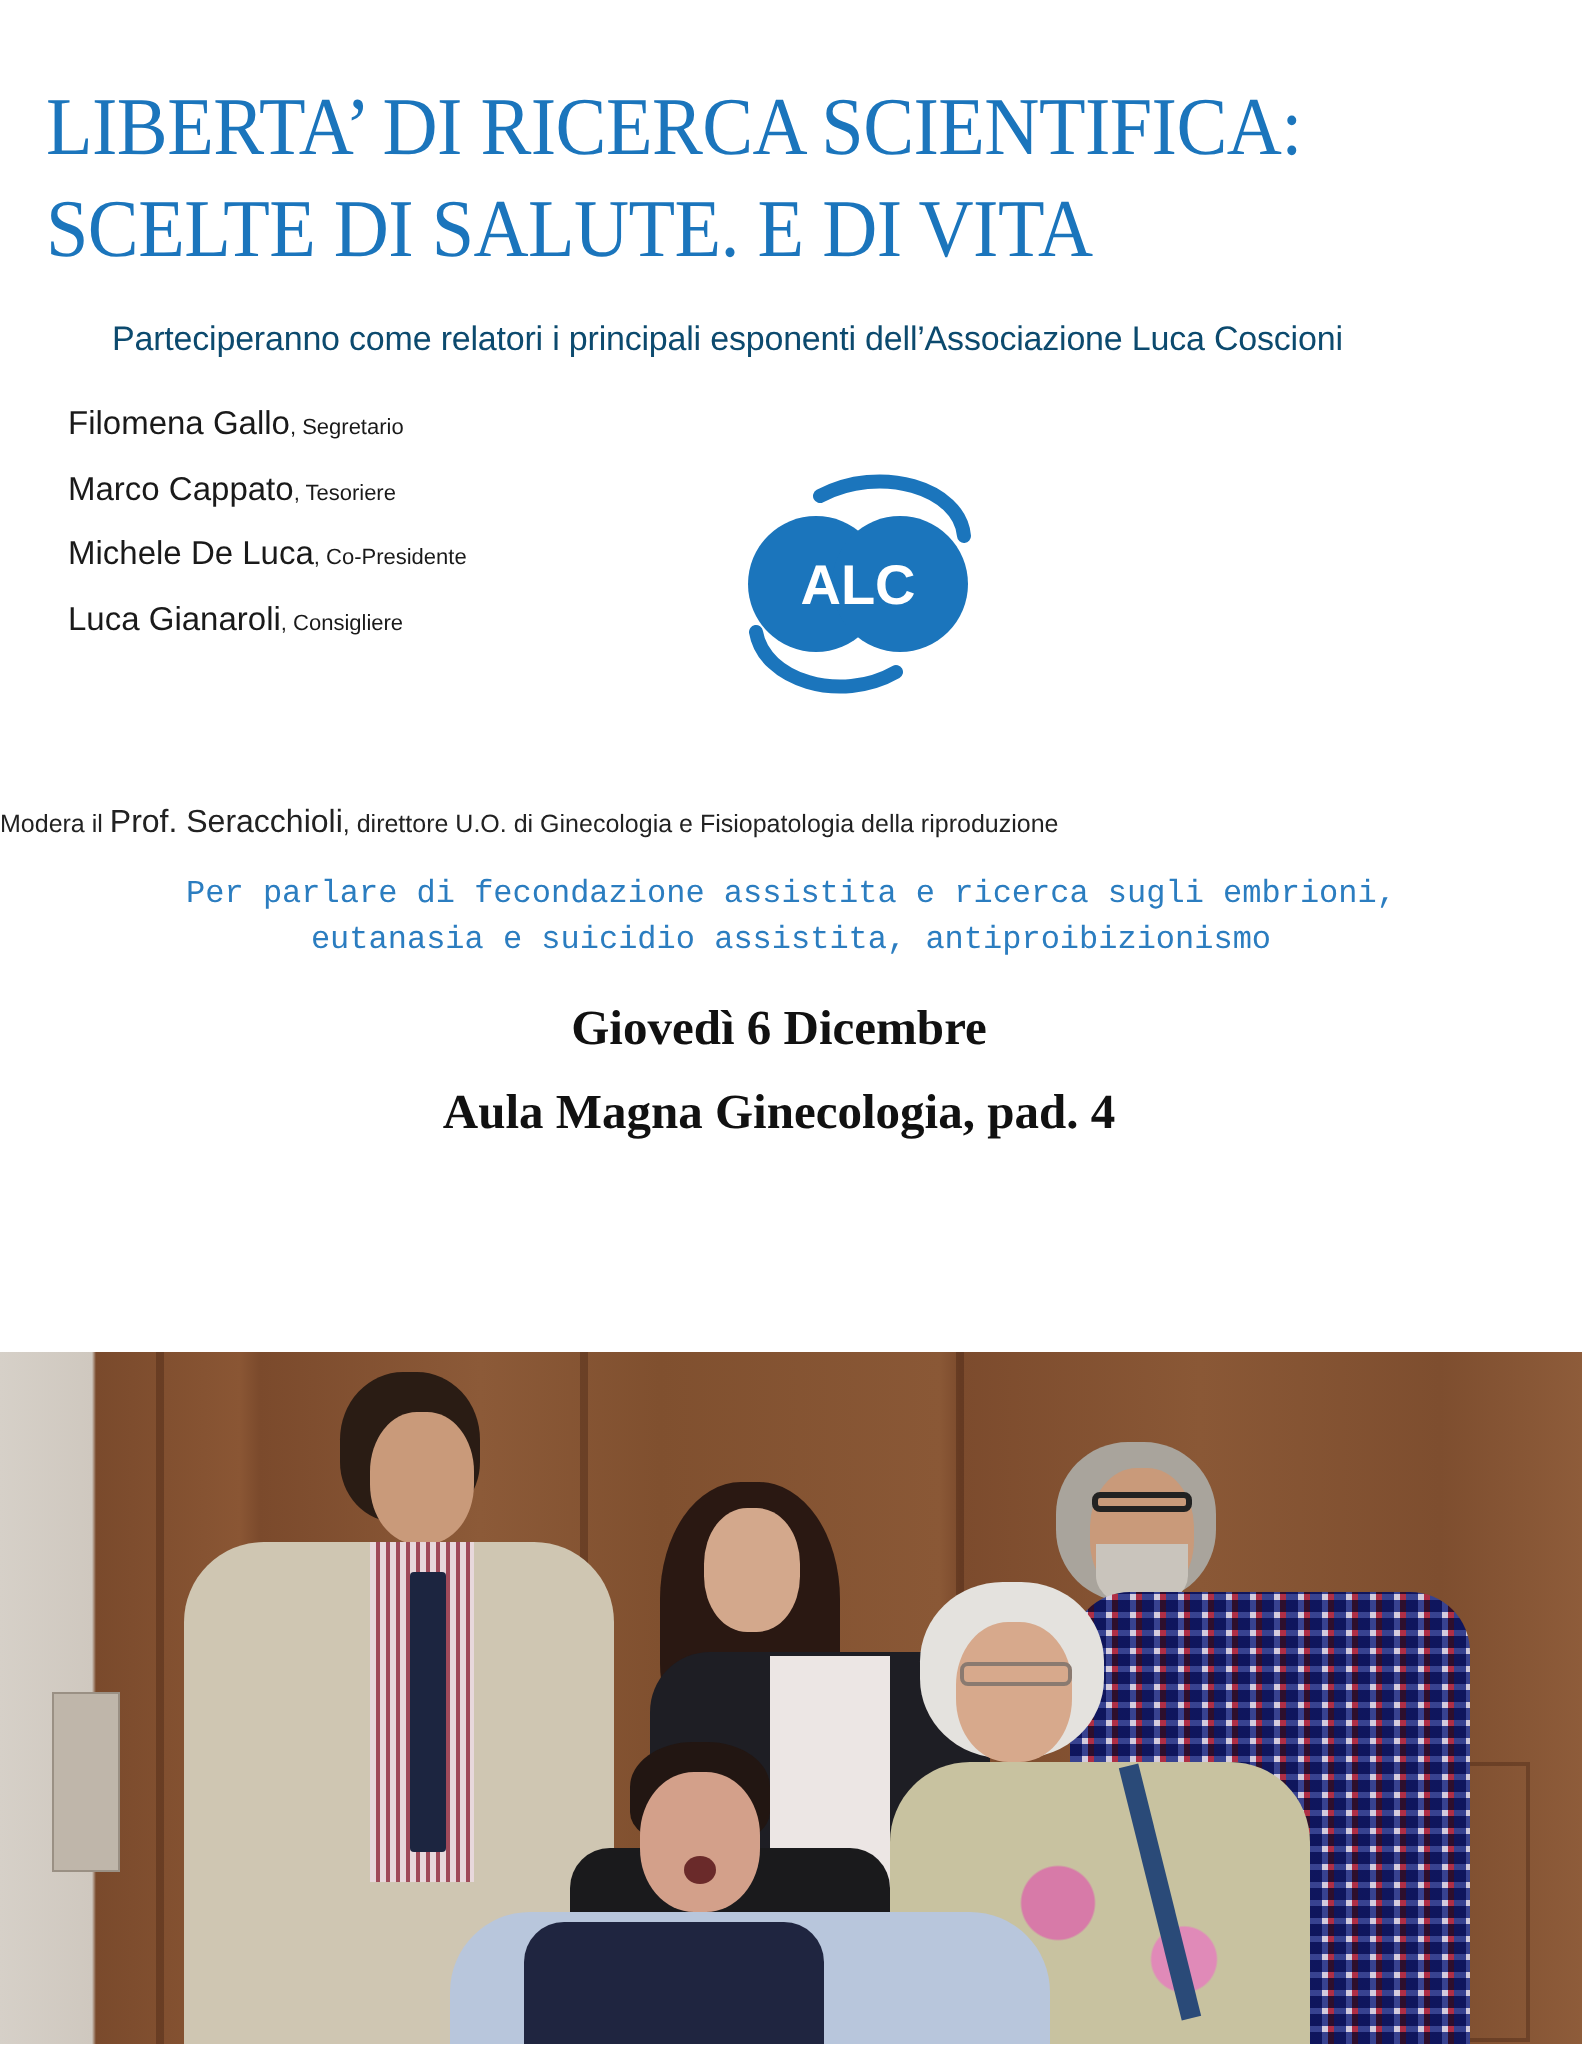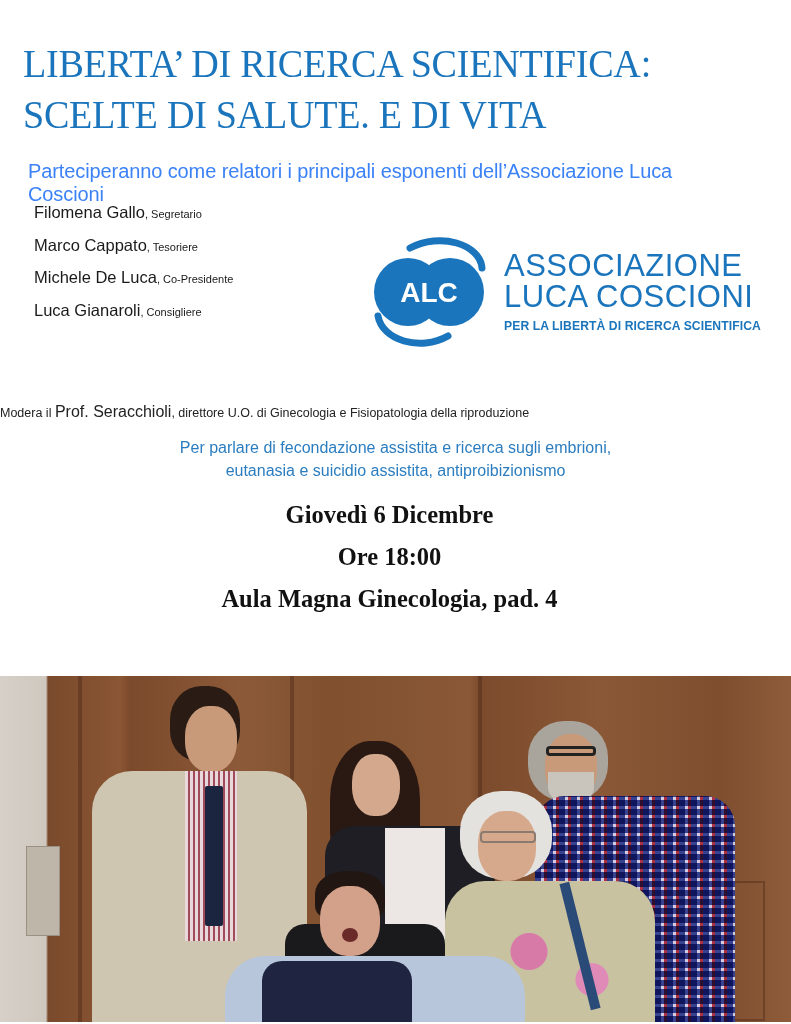--- a/index.html
+++ b/index.html
@@ -6,36 +6,36 @@
     html, body { width: 791px; height: 1024px; background: #ffffff; overflow: hidden; }
     body { position: relative; font-family: "Liberation Sans", sans-serif; color: #1a1a1a; }
 
     .title {
       position: absolute; left: 23px; top: 38px; width: 770px;
       font-family: "Liberation Serif", serif; font-weight: normal;
       color: #1b75bc; font-size: 41px; line-height: 51px; letter-spacing: -0.3px;
       transform: scaleX(0.93); transform-origin: left top;
     }
     .intro {
-      position: absolute; left: 28px; top: 160px; width: 720px;
-      font-size: 20px; color: #3b82f6; letter-spacing: -0.1px;
+      position: absolute; left: 56px; top: 160px; width: 720px;
+      font-size: 17px; color: #0c4a6e; letter-spacing: -0.1px;
     }
     .speakers { position: absolute; left: 34px; top: 203px; width: 330px; }
     .speaker { height: 32.6px; font-size: 16.5px; color: #1a1a1a; white-space: nowrap; }
     .speaker .role { font-size: 11px; }
 
     .logo { position: absolute; left: 370px; top: 234px; width: 410px; height: 116px; }
     .logo-mark { position: absolute; left: 0; top: 0; width: 120px; height: 116px; }
     .logo-text { position: absolute; left: 134px; top: 16px; color: #1b75bc; }
     .logo-line1, .logo-line2 { font-size: 31px; line-height: 31px; letter-spacing: 0.5px; }
     .logo-sub { font-size: 13.5px; font-weight: bold; margin-top: 6px; letter-spacing: 0.1px; transform: scaleX(0.9); transform-origin: left; white-space: nowrap; }
 
     .moderator { position: absolute; left: 0; top: 403px; width: 791px; font-size: 12.5px; color: #222; }
     .moderator .mod-name { font-size: 16px; }
-    .topics { position: absolute; left: 0; top: 436px; width: 791px; text-align: center; font-size: 16px; line-height: 23px; color: #2b7dc0; }
+    .topics { position: absolute; left: 0; top: 436px; width: 791px; text-align: center; font-size: 16px; line-height: 23px; color: #2b7dc0; font-family: Liberation Mono, monospace; }
 
     .event { position: absolute; left: 0; top: 494px; width: 779px; text-align: center;
       font-family: "Liberation Serif", serif; font-weight: bold; font-size: 24.5px; color: #111; }
     .event div { height: 42px; line-height: 42px; }
 
     .photo { position: absolute; left: 0; top: 676px; width: 791px; height: 346px; overflow: hidden;
       background: linear-gradient(90deg, #d6d0c8 0px, #cfc8bf 46px, #7a4a2c 48px, #8a5634 120px, #7b4a2c 130px, #8c5a38 240px, #80502f 330px, #8a5836 470px, #7c4b2d 480px, #8a5836 600px, #7e4e2f 720px, #8e5c3a 791px); }
     .photo .panel { position: absolute; border: 2px solid rgba(60,30,15,0.35); }
     .shape { position: absolute; }
   </style>
@@ -57,39 +57,33 @@
 </div>
 
 <div class="logo">
   <svg class="logo-mark" viewBox="0 0 120 116">
     <circle cx="38" cy="58" r="34" fill="#1b75bc"></circle>
     <circle cx="80" cy="58" r="34" fill="#1b75bc"></circle>
     <path d="M40 14 C70 -2 110 10 112 34" stroke="#1b75bc" stroke-width="7" fill="none" stroke-linecap="round"></path>
     <path d="M78 102 C50 118 12 106 8 82" stroke="#1b75bc" stroke-width="7" fill="none" stroke-linecap="round"></path>
     <text x="59" y="68" text-anchor="middle" font-family="Liberation Sans, sans-serif" font-weight="bold" font-size="28" fill="#ffffff">ALC</text>
   </svg>
-  <div class="logo-text">
-    <div class="logo-line1">ASSOCIAZIONE</div>
-    <div class="logo-line2">LUCA COSCIONI</div>
-    <div class="logo-sub">PER LA LIBERTÀ DI RICERCA SCIENTIFICA</div>
-  </div>
 </div>
 
 <div class="moderator">
   <span>Modera il </span><span class="mod-name">Prof. Seracchioli</span><span>, direttore U.O. di Ginecologia e Fisiopatologia della riproduzione</span>
 </div>
 
 <div class="topics">
   <div>Per parlare di fecondazione assistita e ricerca sugli embrioni,</div>
   <div>eutanasia e suicidio assistita, antiproibizionismo</div>
 </div>
 
 <div class="event">
   <div>Giovedì 6 Dicembre</div>
-  <div>Ore 18:00</div>
   <div>Aula Magna Ginecologia, pad. 4</div>
 </div>
 
 <div class="photo">
 
   <div class="panel" style="left:78px; top:0; width:2px; height:346px;"></div>
   <div class="panel" style="left:290px; top:0; width:2px; height:346px;"></div>
   <div class="panel" style="left:478px; top:0; width:2px; height:346px;"></div>
   <div class="panel" style="left:695px; top:205px; width:70px; height:140px;"></div>
   <div class="shape" style="left:26px; top:170px; width:34px; height:90px; background:#bfb6aa; border:1px solid #9a9084;"></div>

